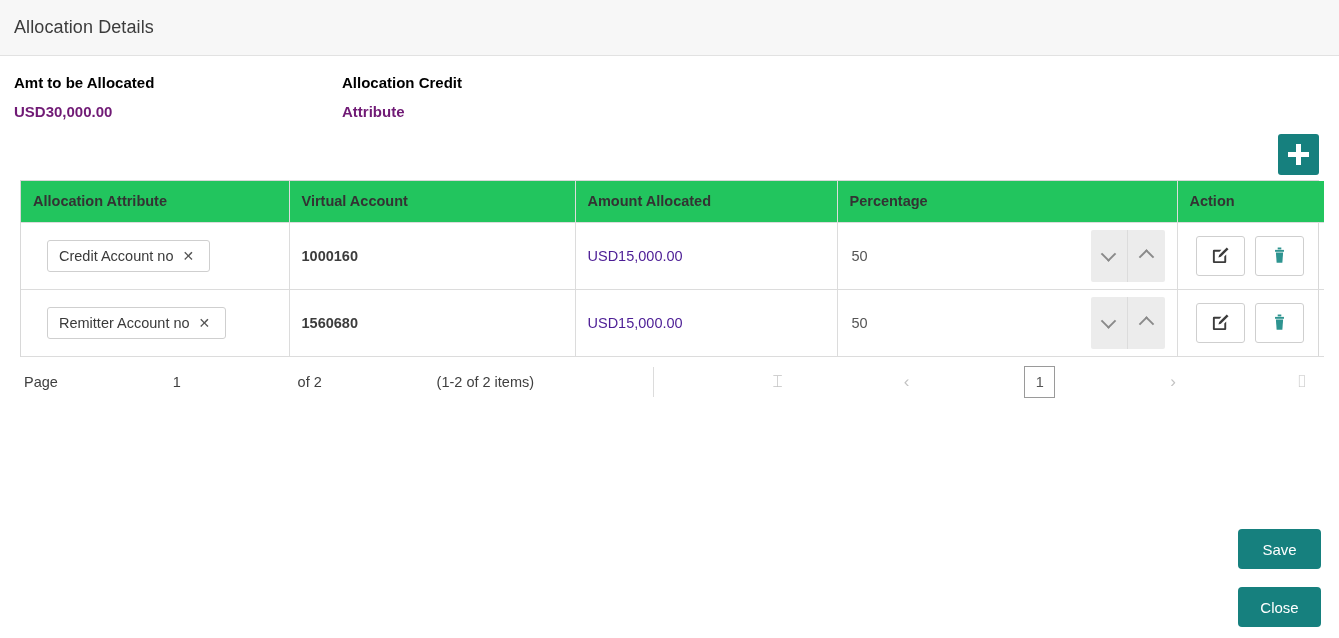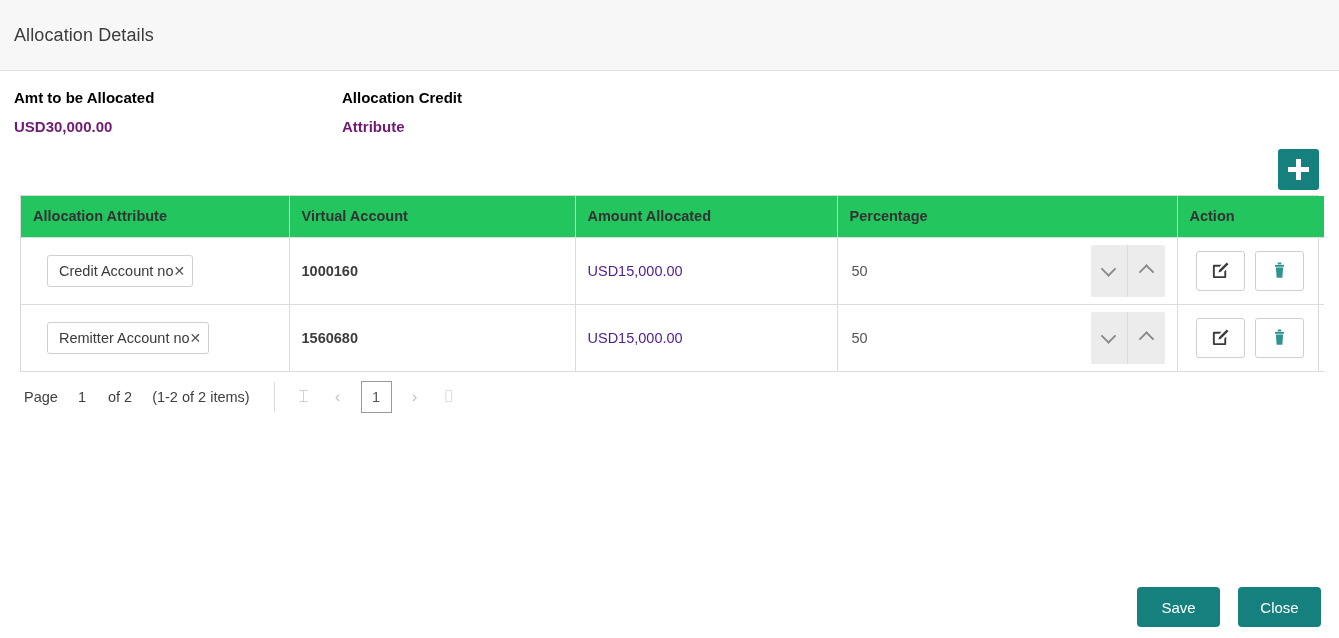--- a/index.html
+++ b/index.html
@@ -7,21 +7,21 @@
     margin: 0; padding: 0;
     width: 1339px; height: 638px;
     background: #ffffff;
     font-family: "Liberation Sans", sans-serif;
     color: #3f3f3f;
     overflow: hidden;
   }
 
   
   .page-header {
-    height: 71px;
+    height: 56px;
     background: #f7f7f7;
     border-bottom: 1px solid #e2e2e2;
     display: flex;
     align-items: center;
     padding: 8px 14px;
   }
   .page-title {
     font-size: 18px;
     font-weight: 400;
     color: #3c3c3c;
@@ -109,24 +109,25 @@
   .col-attr { width: 268px; }
   .col-va   { width: 286px; }
   .col-amt  { width: 262px; }
   .col-pct  { width: 340px; }
   .col-act  { width: 147px; }
 
   
   .chip {
     display: inline-flex;
     align-items: center;
+    gap: 9px;
     border: 1px solid #cfcfcf;
     border-radius: 3px;
     background: #ffffff;
-    padding: 7px 7px 7px 11px;
+    padding: 7px 15px 7px 11px;
     font-size: 14.5px;
     color: #3a3a3a;
     cursor: pointer;
     margin-left: 14px;
   }
   .chip-x {
     font-size: 14px;
     color: #555;
     line-height: 1;
     cursor: pointer;
@@ -202,20 +203,21 @@
 
   
   .pagination {
     margin: 0 20px;
     display: flex;
     align-items: center;
     height: 50px;
     font-size: 14.5px;
     color: #3f3f3f;
     padding-left: 4px;
+    justify-content: space-between;
   }
   .pg-text { margin-right: 20px; white-space: nowrap; }
   .pg-text.num { margin-right: 22px; }
   .pg-divider {
     width: 1px; height: 30px;
     background: #dcdcdc;
     margin: 0 12px 0 4px;
   }
   .pg-btn {
     width: 34px; height: 30px;
@@ -245,20 +247,21 @@
     font-family: "Liberation Sans", sans-serif;
   }
 
   
   .footer {
     position: absolute;
     right: 18px;
     bottom: 11px;
     display: flex;
     gap: 18px;
+    flex-direction: column;
   }
   .btn-primary {
     min-width: 83px;
     height: 40px;
     background: #16807e;
     color: #ffffff;
     border: none;
     border-radius: 4px;
     font-size: 15px;
     font-family: "Liberation Sans", sans-serif;

